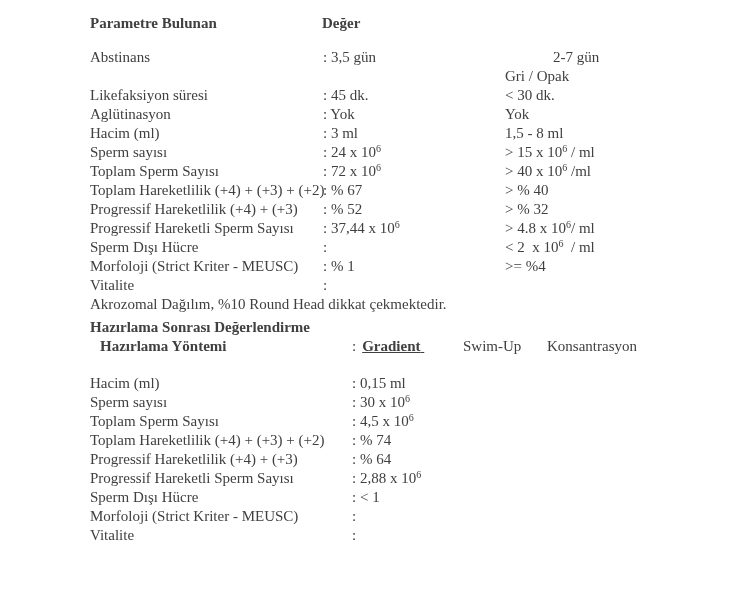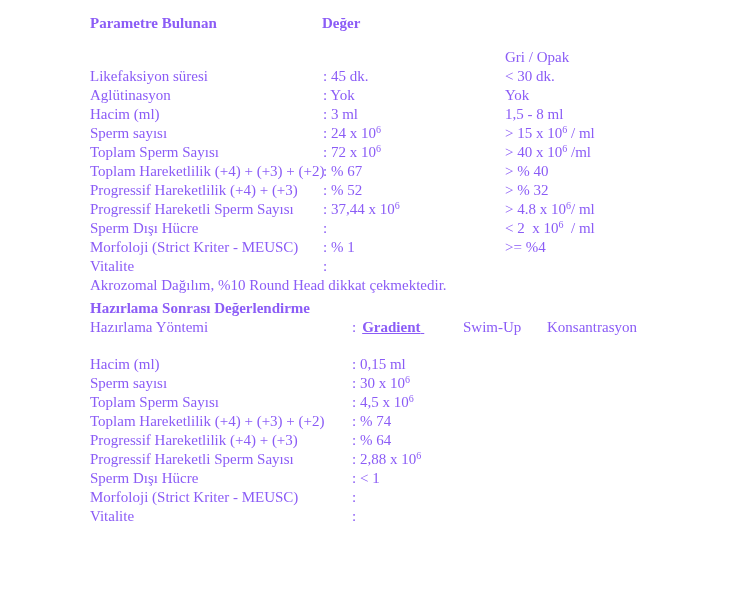--- a/index.html
+++ b/index.html
@@ -15,21 +15,21 @@
   }
   .doc {
     position: relative;
     box-sizing: border-box;
     width: 750px;
     height: 513px;
     padding: 14px 0 0 90px;
     font-family: "Liberation Serif", "DejaVu Serif", serif;
     font-size: 15px;
     line-height: 19px;
-    color: #8b5cf6;
+    color: #404040;
   }
   .row {
     position: relative;
     height: 19px;
   }
   .row span, .row sup, .header-row span {
     white-space: pre;
   }
   .c-label   { position: absolute; left: 0;     top: 0; }
   .c-value   { position: absolute; left: 233px; top: 0; }
@@ -44,21 +44,21 @@
 
   #pre-wash-rows { margin-top: 15px; }
   .note-line { height: 19px; white-space: pre; }
 
   .section-title {
     margin-top: 4px;
     height: 19px;
     font-weight: bold;
   }
   .method-row { position: relative; height: 19px; }
-  .m-label { position: absolute; left: 0; }
+  .m-label { position: absolute; left: 10px; font-weight: bold; }
   .m-value { position: absolute; left: 262px; white-space: pre; }
   .m-colon { margin-right: 6px; }
   .m-selected {
     font-weight: bold;
     text-decoration: underline;
   }
   .m-selected::after { content: "\00a0"; }
   .m-opt1 { position: absolute; left: 373px; }
   .m-opt2 { position: absolute; left: 457px; }
 
@@ -77,20 +77,25 @@
 
 <div class="doc">
 
   <div class="header-row">
     <span class="h-param">Parametre Bulunan</span>
     <span class="h-value">Değer</span>
   </div>
 
   <div id="pre-wash-rows">
       <div class="row">
+    <span class="c-label">Abstinans</span>
+    <span class="c-value"><span>: 3,5 gün</span><sup></sup><span></span></span>
+    <span class="c-normal indent"><span>2-7 gün</span><sup></sup><span></span></span>
+  </div>
+      <div class="row">
     <span class="c-normal"><span>Gri / Opak</span><sup></sup><span></span></span>
   </div>
       <div class="row">
     <span class="c-label">Likefaksiyon süresi</span>
     <span class="c-value"><span>: 45 dk.</span><sup></sup><span></span></span>
     <span class="c-normal"><span>&lt; 30 dk.</span><sup></sup><span></span></span>
   </div>
       <div class="row">
     <span class="c-label">Aglütinasyon</span>
     <span class="c-value"><span>: Yok</span><sup></sup><span></span></span>

